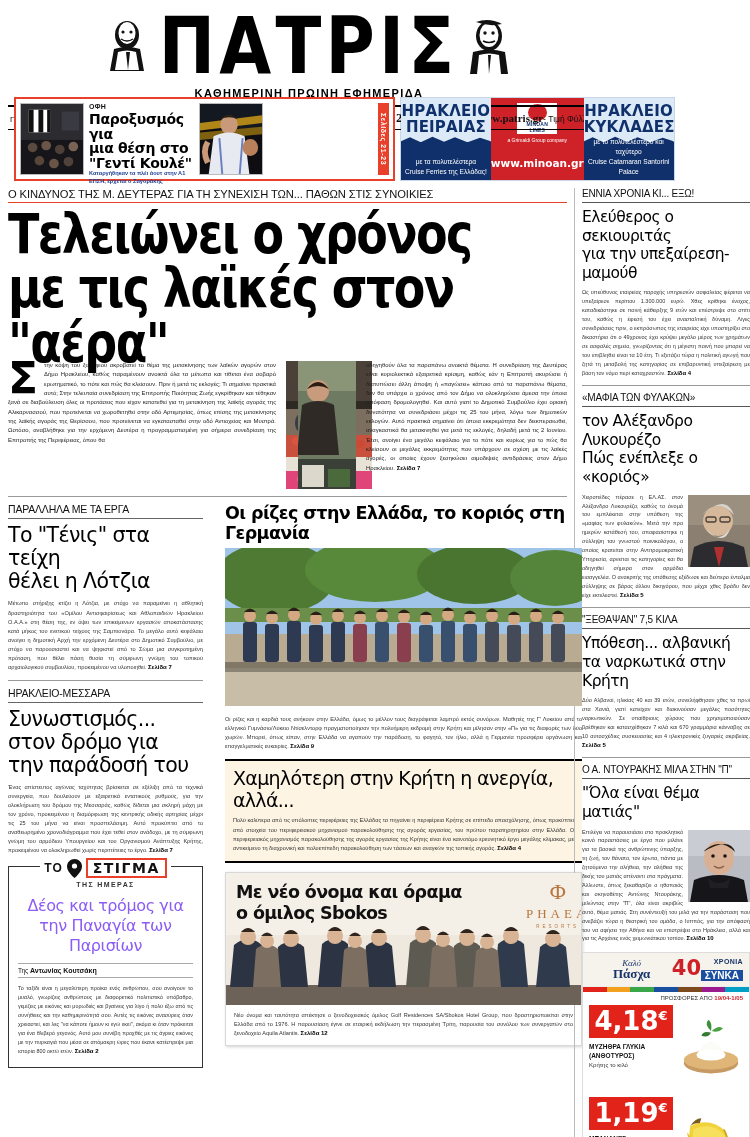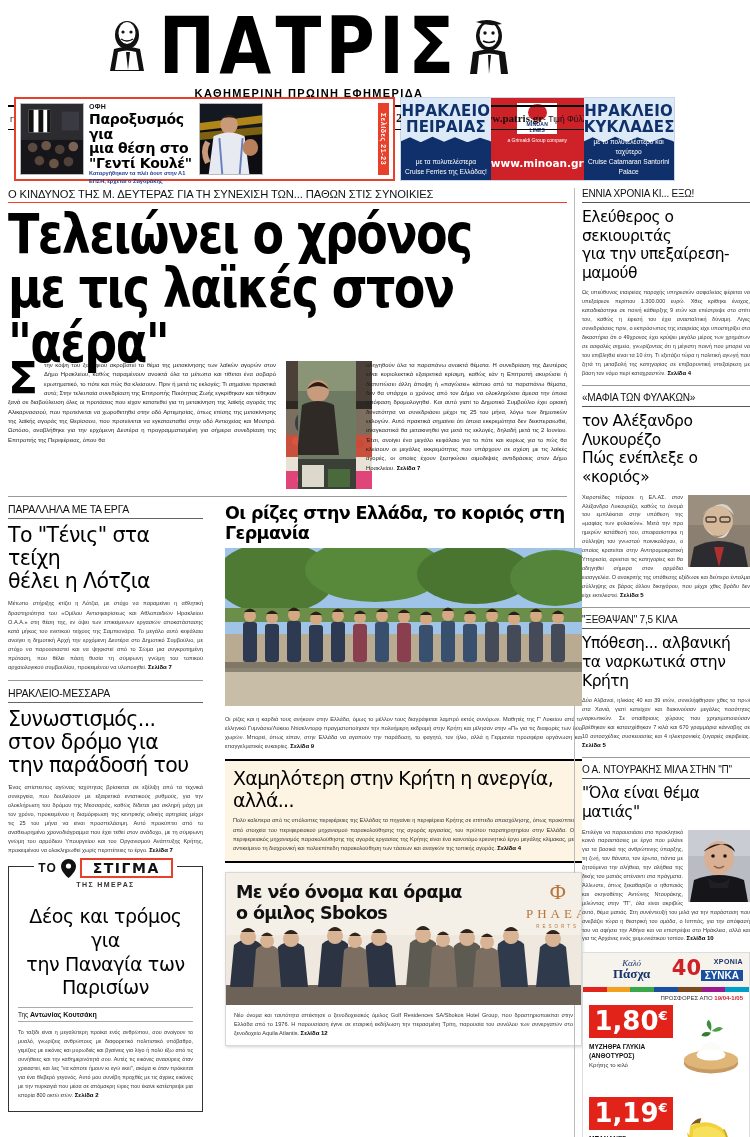--- a/index.html
+++ b/index.html
@@ -182,28 +182,28 @@
   
   .stigma { border: 1px solid #333; margin-top: 10px; padding: 12px 9px 10px; position: relative; }
   .stigma-top {
     position: absolute; top: -9px; left: 0; right: 0;
     display: flex; align-items: center; justify-content: center; gap: 4px;
   }
   .stigma-top .bg { background: #fff; padding: 0 4px; display: flex; align-items: center; gap: 4px; }
   .st-to { font-size: 12px; font-weight: 700; letter-spacing: 1px; }
   .st-pin { width: 15px; height: 19px; }
   .st-word {
-    border: 2px solid #e8402a; padding: 0 11px;
+    border: 2px solid #e8402a; padding: 0 5px;
     font-family: "DejaVu Sans", sans-serif; font-weight: 700;
     font-size: 14px; letter-spacing: 1.5px; color: #111;
   }
   .st-day { text-align: center; font-size: 7px; font-weight: 700; letter-spacing: 1.4px; margin-top: 2px; color: #333; }
   .st-head {
     text-align: center; font-family: "DejaVu Sans", sans-serif;
-    font-size: 19px; line-height: 1.25; letter-spacing: -.4px; margin-top: 17px; color: #000000;
+    font-size: 16px; line-height: 1.25; letter-spacing: -.4px; margin-top: 8px; color: #8b5cf6;
   }
   .st-head span { display: block; }
   .st-by { font-size: 6.5px; margin-top: 7px; border-top: 1px solid #aaa; border-bottom: 1px solid #aaa; padding: 3px 0; }
   .st-by b { font-size: 7px; }
   .st-body { font-size: 5.4px; line-height: 1.66; text-align: justify; margin-top: 6px; color: #333; }
 
   
   .sm-ad { margin-top: 8px; border: 1px solid #dcdcdc; background: #fff; position: relative; overflow: hidden; }
   .sm-top { height: 34px; background: #f6f2ec; position: relative; border-bottom: 1px solid #eee; }
   .sm-pasxa { position: absolute; left: 30px; top: 5px; text-align: center; color: #18356b; }
@@ -740,21 +740,21 @@
           <i style="background:#00a0c6"></i>
         </div>
         <div class="sm-offer-line">
           <span>ΠΡΟΣΦΟΡΕΣ ΑΠΟ</span>
           <b>19/04-1/05</b>
         </div>
 
         <div class="sm-item">
           <div class="sm-left">
             <div class="sm-price">
-              <span>1,80</span><sup>€</sup>
+              <span>4,18</span><sup>€</sup>
             </div>
             <div class="sm-name">ΜΥΖΗΘΡΑ ΓΛΥΚΙΑ (ΑΝΘΟΤΥΡΟΣ)</div>
             <div class="sm-desc">Κρήτης  το κιλό</div>
           </div>
           <svg class="sm-img" viewBox="0 0 80 84">
             <ellipse cx="40" cy="62" rx="34" ry="13" fill="#c79a63"></ellipse>
             <ellipse cx="40" cy="58" rx="34" ry="12" fill="#e0b678"></ellipse>
             <path d="M22 52 q18 -34 36 0 q-18 12 -36 0z" fill="#fbfbf7"></path>
             <ellipse cx="40" cy="52" rx="18" ry="7" fill="#fff"></ellipse>
             <path d="M40 22 q-9 -9 -3 -14 q5 4 3 14z" fill="#3f8f3a"></path>

